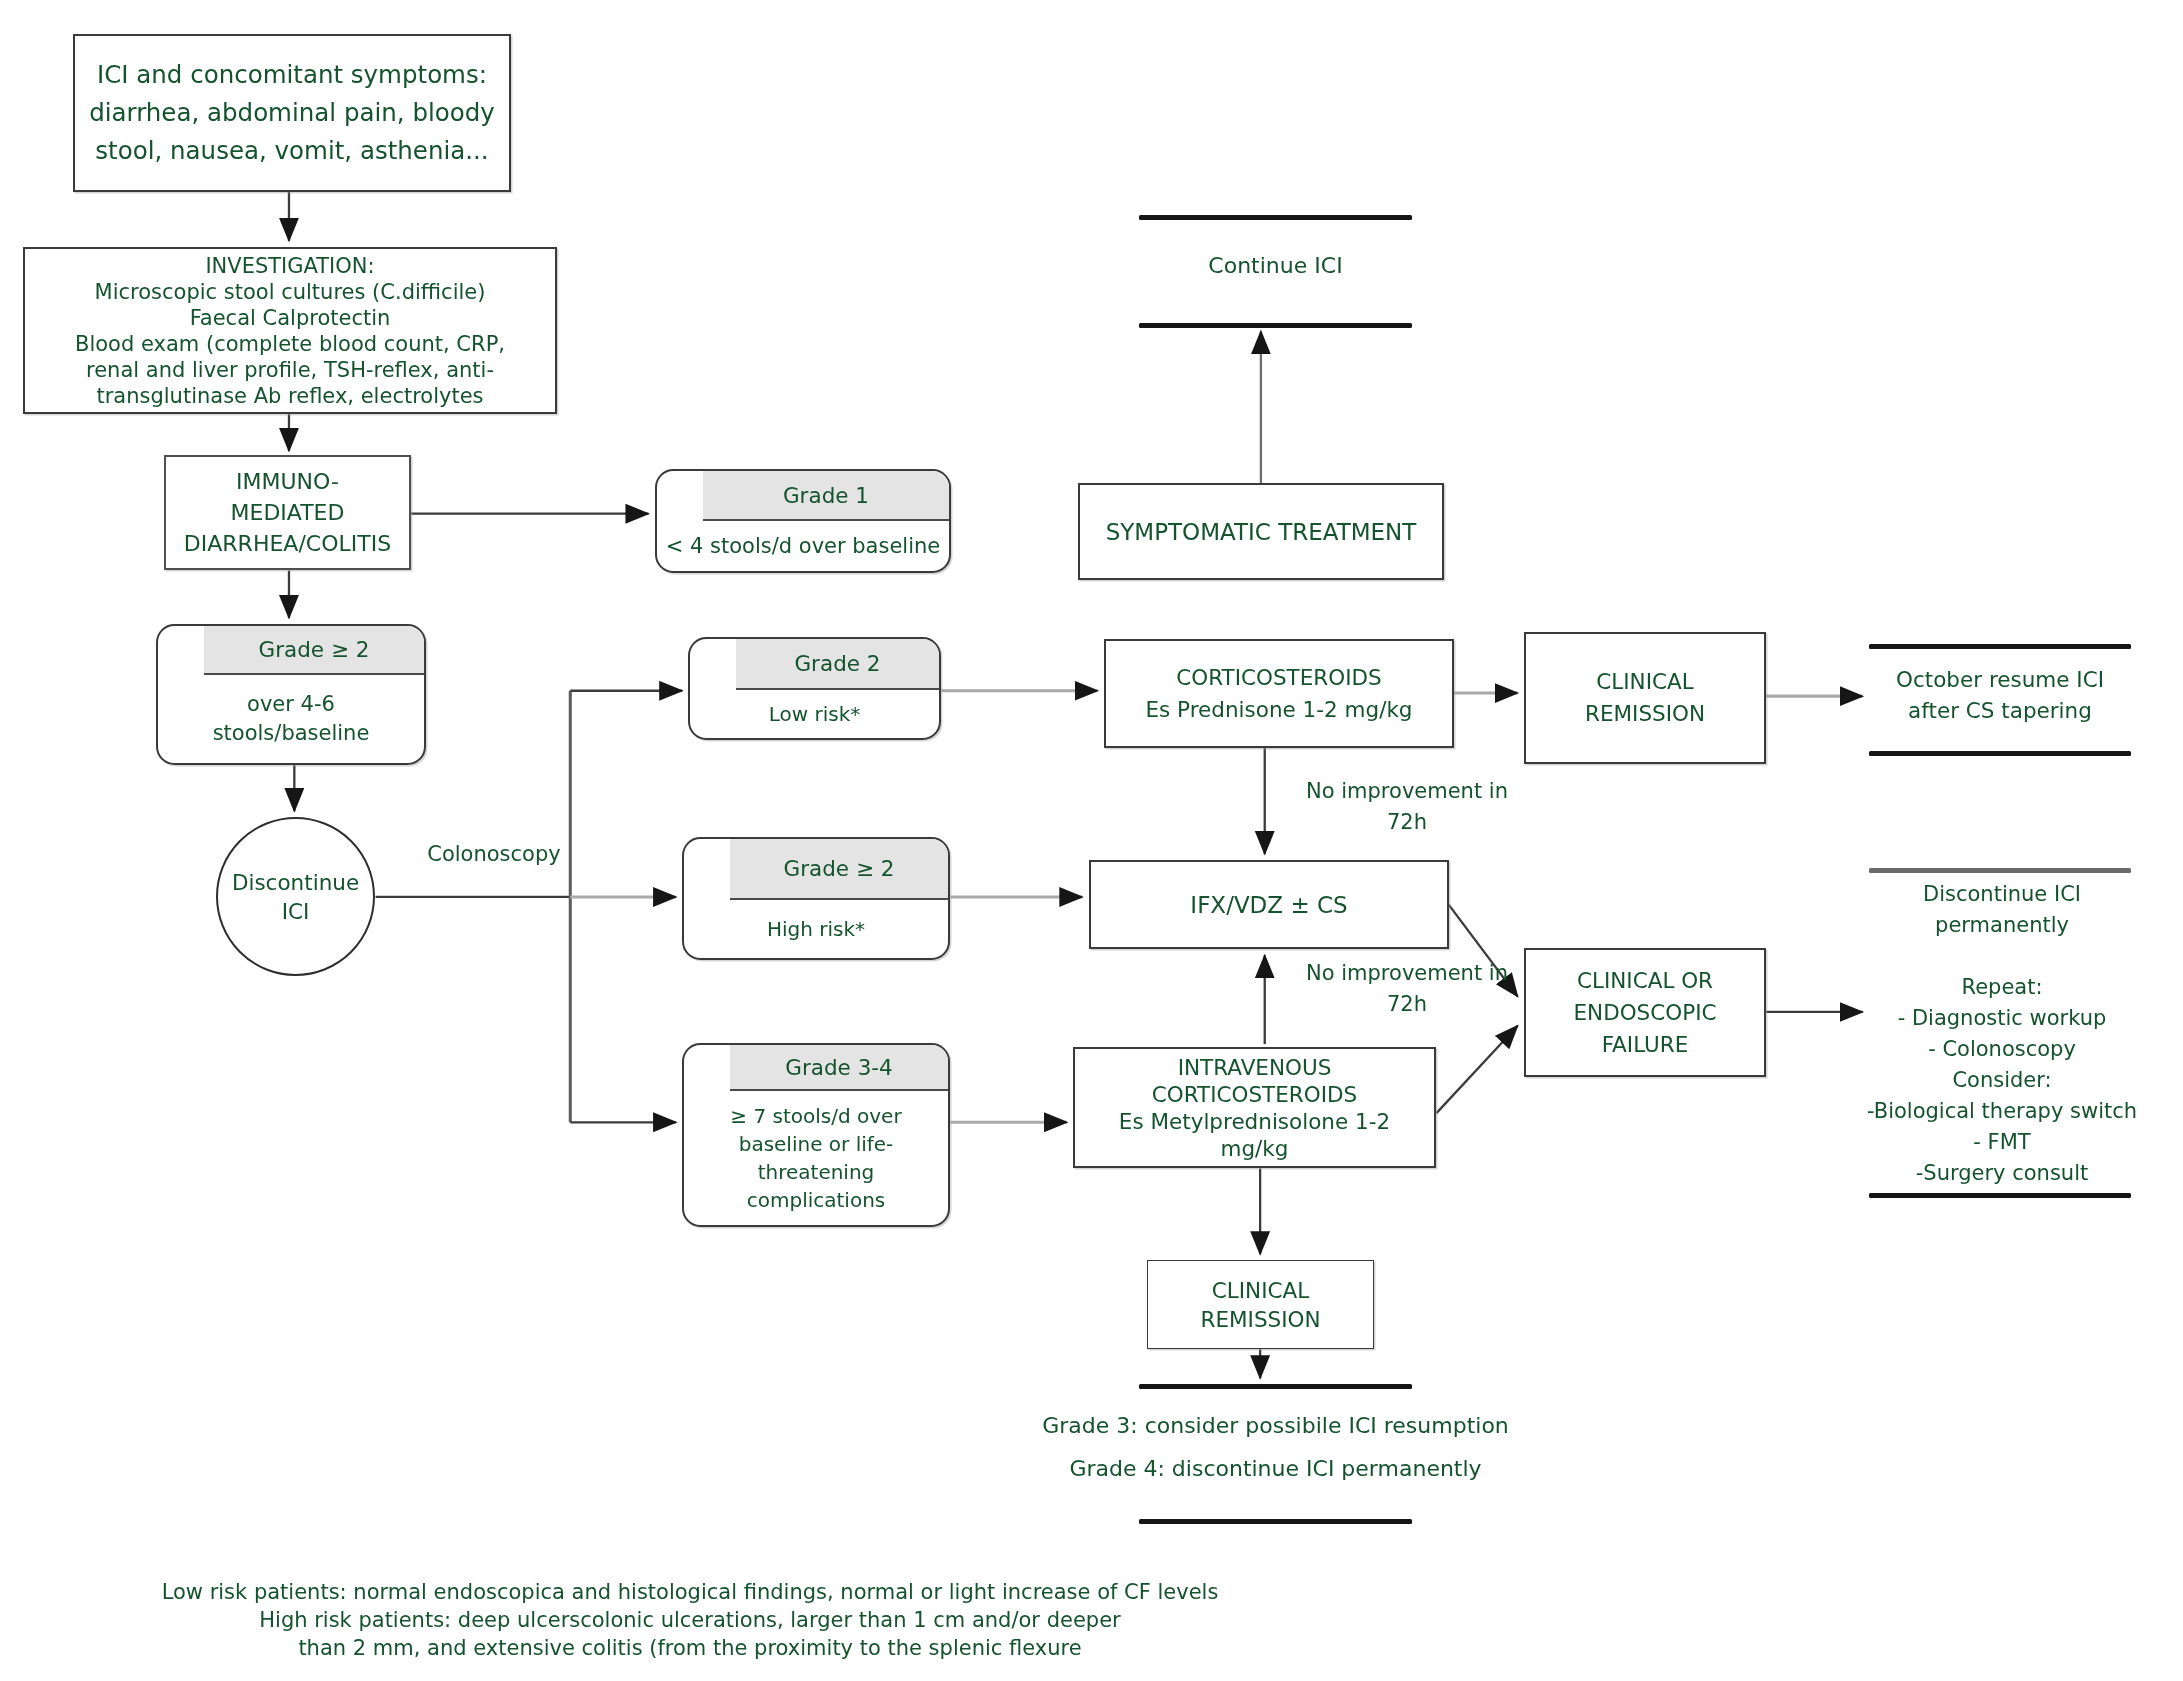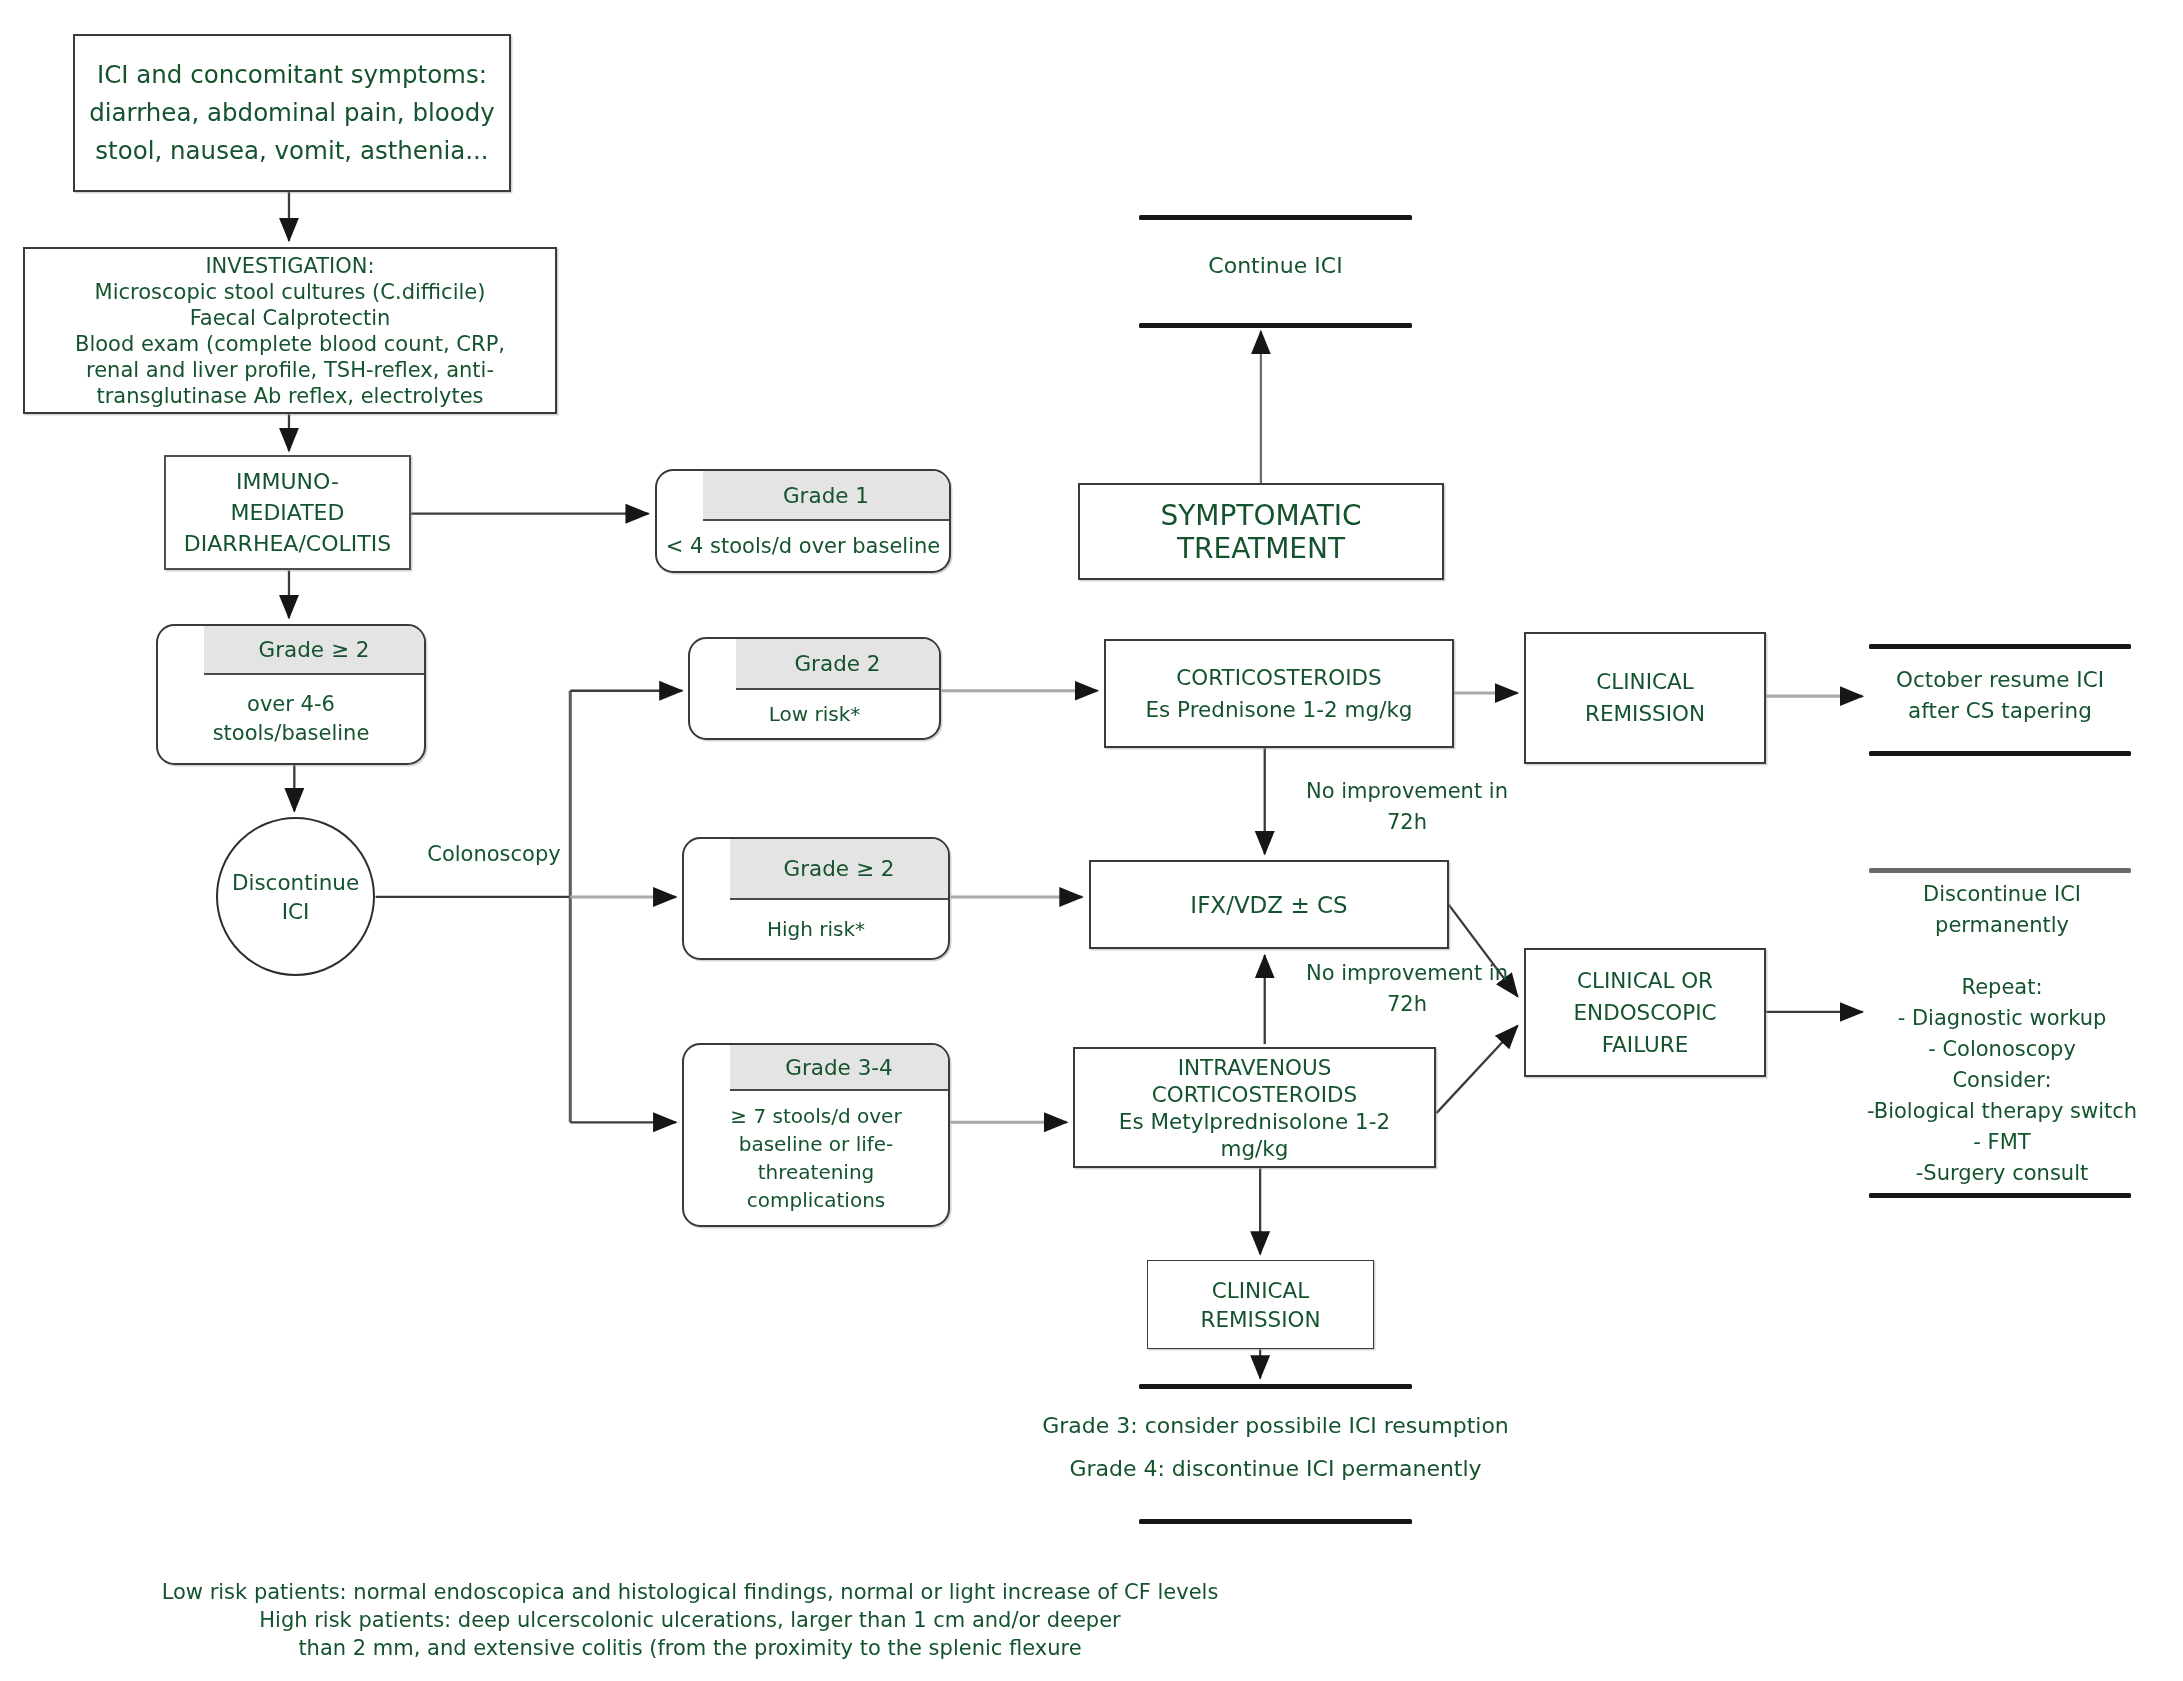--- a/index.html
+++ b/index.html
@@ -96,21 +96,21 @@
 
   <div class="rbox" style="left:655px;top:469px;width:296px;height:104px;font-size:21.5px;">
     <div class="rhead" style="height:48px;">
       <span class="t">Grade 1</span>
     </div>
     <div class="rbody" style="font-size:21px;">
       <span class="t">&lt; 4 stools/d over baseline</span>
     </div>
   </div>
 
-  <div class="box" style="left:1078px;top:483px;width:366px;height:97px;font-size:28px;">
+  <div class="box" style="left:1078px;top:483px;width:366px;height:97px;font-size:23px;">
     <div class="t">SYMPTOMATIC TREATMENT</div>
   </div>
 
   <div class="bar" style="left:1139px;top:215px;width:273px;"></div>
   <div class="freetext" style="left:1139px;top:253px;width:273px;font-size:22px;">Continue ICI</div>
   <div class="bar" style="left:1139px;top:323px;width:273px;"></div>
 
   <div class="rbox" style="left:156px;top:624px;width:270px;height:141px;font-size:21.5px;">
     <div class="rhead" style="height:47px;">
       <span class="t">Grade ≥ 2</span>

